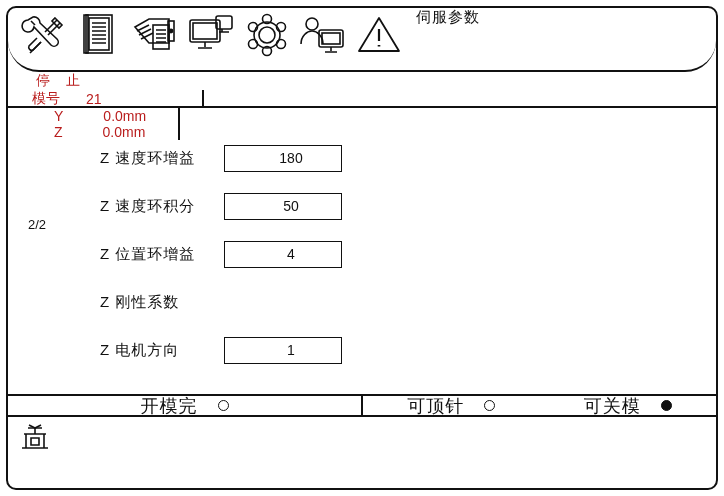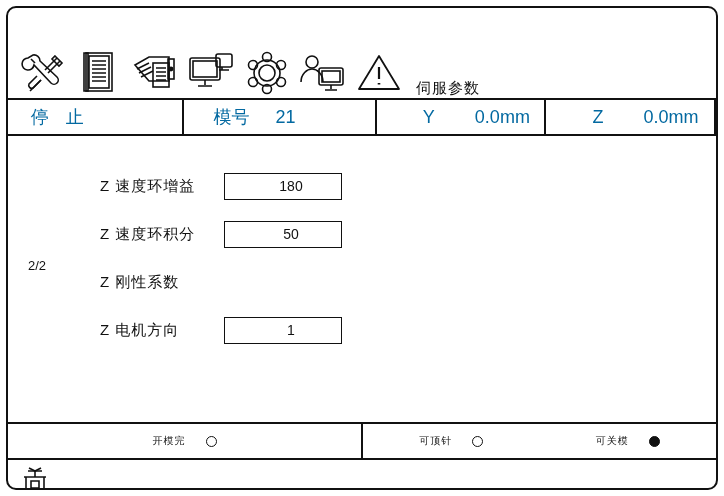--- a/index.html
+++ b/index.html
@@ -27,25 +27,26 @@
     box-sizing: border-box;
     border: 2px solid #111;
     border-radius: 10px;
     background: #fff;
     overflow: hidden;
   }
 
   
   .header {
     position: relative;
-    height: 92px;
+    height: 64px;
     box-sizing: border-box;
     border-bottom: 2px solid #111;
     display: flex;
-    align-items: flex-end;
+    align-items: flex-start;
+    border-radius: 31px;
   }
   .icon-bar {
     display: flex;
     align-items: center;
     padding-left: 8px;
     gap: 2px;
   }
   .hicon {
     width: 54px;
     height: 52px;
@@ -71,48 +72,49 @@
   }
 
   
   .statusbar {
     position: relative;
     height: 36px;
     box-sizing: border-box;
     border-bottom: 2px solid #111;
     display: flex;
     align-items: stretch;
-    font-size: 18px;
-    color: #0369a1;
+    font-size: 14px;
+    color: #b91c1c;
+    flex-direction: column;
   }
   .sb-cell {
     display: flex;
     align-items: center;
     box-sizing: border-box;
   }
   .sb-sep { border-right: 2px solid #111; }
   .sb-state {
     width: 100px;
     justify-content: center;
     letter-spacing: 6px;
     padding-left: 6px;
   }
   .sb-blank { width: 78px; }
   .sb-mold { width: 196px; }
-  .sb-mold .lbl { margin-left: 30px; }
+  .sb-mold .lbl { margin-left: 24px; }
   .sb-mold .val { margin-left: 26px; }
   .sb-axis { width: 172px; }
   .sb-axis .lbl { margin-left: 46px; }
   .sb-axis .val { margin-left: 40px; }
 
   
   .page-ind {
     position: absolute;
     left: 20px;
-    top: 122px;
+    top: 109px;
     font-size: 13px;
     color: #111;
   }
 
   
   .body-area {
     position: relative;
     height: 286px;
     box-sizing: border-box;
     padding: 26px 0 0 0;
@@ -138,27 +140,27 @@
     font-size: 14px;
     color: #111;
     text-align: center;
     line-height: 25px;
     padding-left: 16px;
   }
 
   
   .bottombar {
     position: relative;
-    height: 38px;
+    height: 23px;
     box-sizing: border-box;
     border-top: 2px solid #111;
     border-bottom: 2px solid #111;
     display: flex;
     align-items: stretch;
-    font-size: 10px;
+    font-size: 18px;
     color: #111;
   }
   .bb-group {
     display: flex;
     align-items: center;
     box-sizing: border-box;
     flex: 1;
   }
   .bb-group.first { border-right: 2px solid #111; }
   .bb-item {
@@ -309,20 +311,24 @@
     <div class="body-area">
       <div class="page-ind">2/2</div>
 
       <div class="param-row">
         <div class="param-label">Z 速度环增益</div>
         <div class="param-input">180</div>
       </div>
       <div class="param-row">
         <div class="param-label">Z 速度环积分</div>
         <div class="param-input">50</div>
+      </div>
+      <div class="param-row">
+        <div class="param-label">Z 位置环增益</div>
+        <div class="param-input">4</div>
       </div>
       <div class="param-row">
         <div class="param-label">Z 刚性系数</div>
       </div>
       <div class="param-row">
         <div class="param-label">Z 电机方向</div>
         <div class="param-input">1</div>
       </div>
     </div>
 

